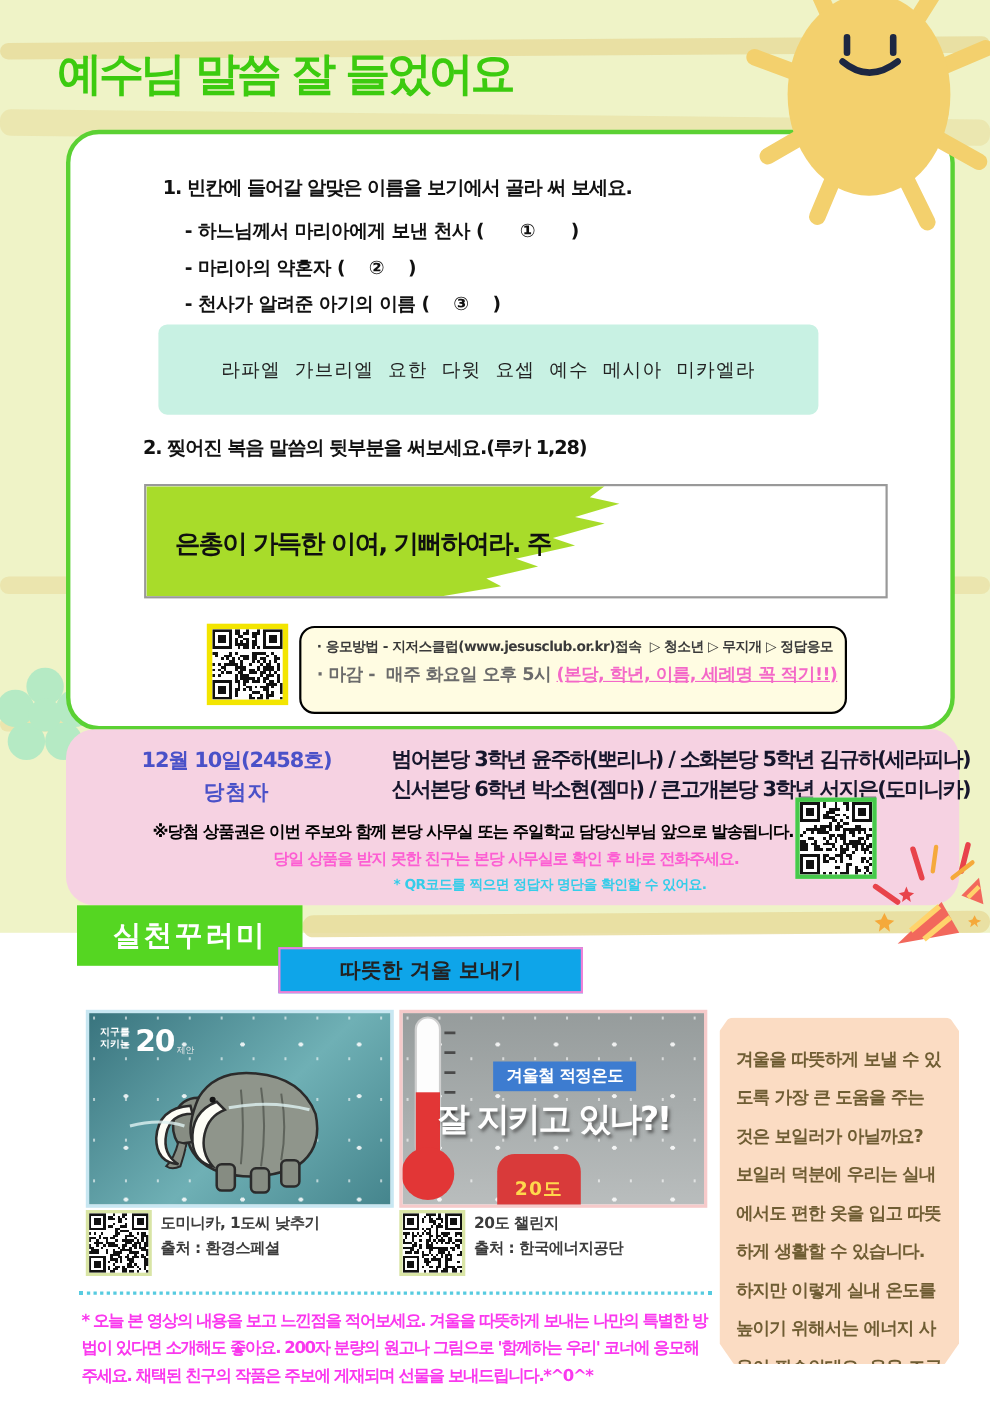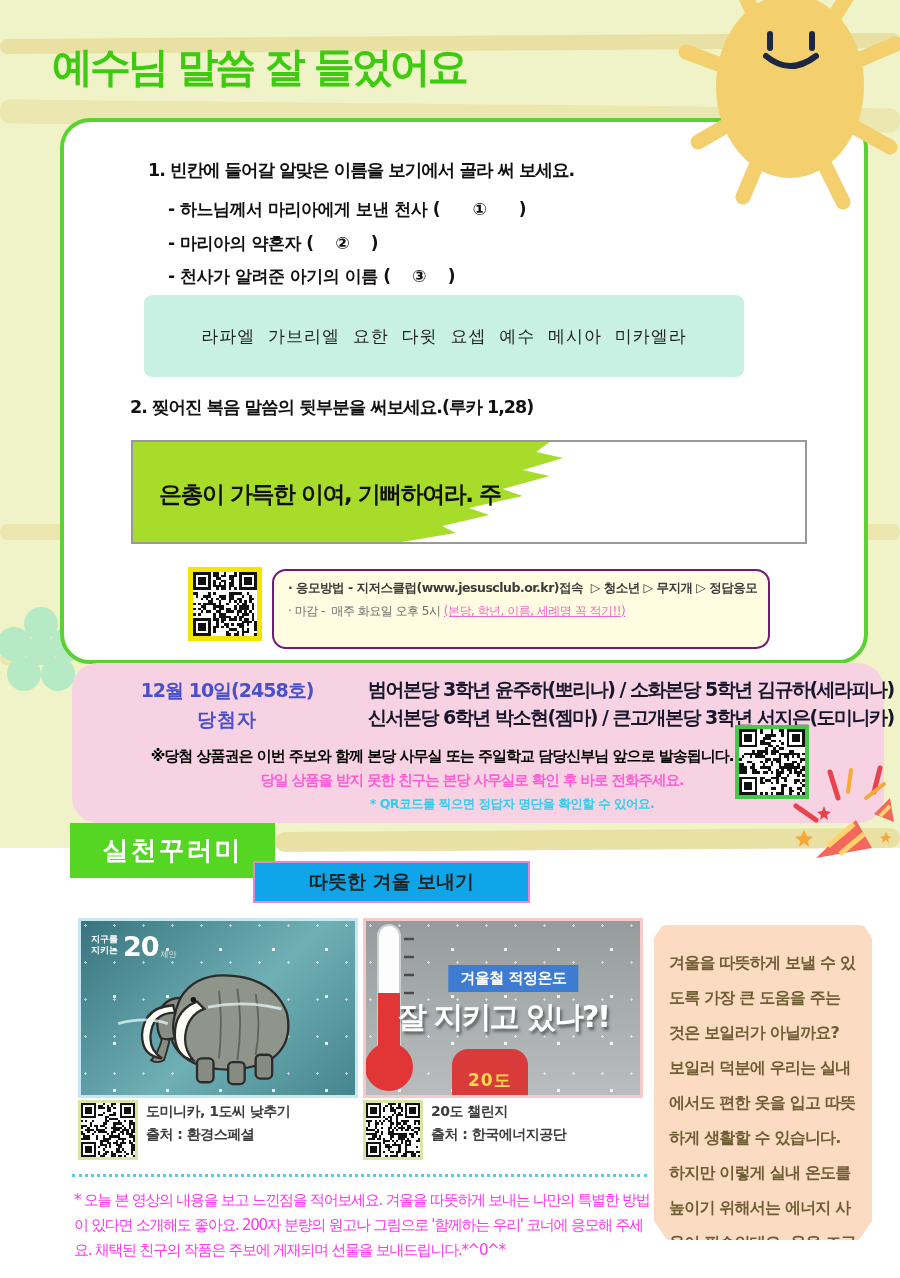--- a/index.html
+++ b/index.html
@@ -25,27 +25,27 @@
   .torn-green{position:absolute;inset:0;background:#a8dc2a;
       clip-path:polygon(0 0,62% 0,60% 10%,64% 16%,58% 28%,62% 34%,55% 47%,58% 54%,50% 66%,53% 73%,46% 84%,48% 91%,40% 100%,0 100%);
       filter:drop-shadow(5px 2px 4px rgba(0,0,0,.35));}
   .torn-text{position:absolute;left:26px;top:37px;z-index:2;font-size:23px;font-weight:bold;
              color:#101010;letter-spacing:-1.5px;white-space:pre;}
   
   .qr{background:#fff;overflow:hidden;line-height:0;}
   .qr svg{display:block;}
   .qr-entry{position:absolute;left:188px;top:567px;width:64px;height:64px;border:5px solid #f3e500;z-index:3;}
   .infobox{position:absolute;left:272px;top:569px;width:466px;height:58px;background:#fffce2;
-           border:2px solid #701a75;border-radius:14px;z-index:3;padding:9px 14px;box-sizing:content-box;}
+           border:2px solid #000000;border-radius:14px;z-index:3;padding:9px 14px;box-sizing:content-box;}
   .info-l1{font-size:12.5px;color:#3a3a3a;font-weight:bold;letter-spacing:-0.5px;white-space:pre;}
-  .info-l2{font-size:12px;color:#6b6b6b;font-weight:normal;letter-spacing:-0.5px;margin-top:6px;white-space:pre;}
+  .info-l2{font-size:16px;color:#6b6b6b;font-weight:bold;letter-spacing:-0.5px;margin-top:6px;white-space:pre;}
   .info-l2 .hl{color:#f468c8;text-decoration:underline;}
   
   .winners{position:absolute;left:60px;top:663px;width:812px;height:160px;background:#f6d2e2;
-           border-radius:26px;z-index:2;margin-left:12px;}
+           border-radius:26px;z-index:2;}
   .w-issue{position:absolute;left:30px;top:15px;width:250px;text-align:center;color:#4a51c8;
            font-size:19px;font-weight:bold;letter-spacing:-1px;}
   .w-label{position:absolute;left:30px;top:44px;width:250px;text-align:center;color:#4a51c8;
            font-size:19px;font-weight:bold;letter-spacing:1px;}
   .w-line{position:absolute;left:296px;width:520px;font-size:19px;font-weight:bold;color:#16162c;
           letter-spacing:-1.5px;white-space:nowrap;}
   .w-n1{position:absolute;left:70px;top:84px;width:600px;text-align:center;color:#000000;
         font-size:15px;font-weight:bold;letter-spacing:-1px;}
   .w-n2{position:absolute;left:120px;top:108px;width:560px;text-align:center;color:#fd5ed3;
         font-size:14.5px;font-weight:bold;letter-spacing:-1px;}
@@ -74,21 +74,21 @@
              color:#fff;font-size:15px;font-weight:bold;padding:4px 12px;letter-spacing:-0.5px;z-index:2;}
   .ov2-head{position:absolute;left:0;top:76px;width:100%;text-align:center;color:#fff;font-size:30px;
             font-weight:bold;letter-spacing:-2px;text-shadow:2px 3px 3px rgba(70,70,70,.75);z-index:2;}
   .ov2-bubble{position:absolute;left:86px;top:128px;background:#d93a3a;color:#ffd84d;font-size:17px;
               font-weight:bold;padding:20px 16px;border-radius:16px;letter-spacing:1px;z-index:2;}
   .qr-small{position:absolute;top:1100px;width:54px;height:54px;border:3px solid #d9e5a5;z-index:2;}
   .cap{position:absolute;top:1103px;font-size:14px;color:#3c3c3c;font-weight:bold;letter-spacing:-0.5px;z-index:2;}
   .cap div{margin-bottom:5px;}
   .dotline{position:absolute;left:72px;top:1174px;width:575px;border-top:3px dotted #57cbe0;z-index:2;}
   .footnote{position:absolute;left:74px;top:1188px;width:578px;color:#fa38ee;font-size:15px;
-            font-weight:normal;letter-spacing:-1.3px;line-height:25px;z-index:2;}
+            font-weight:bold;letter-spacing:-1.3px;line-height:25px;z-index:2;}
   .sidebar{position:absolute;left:654px;top:925px;width:218px;height:315px;background:#fbdcc3;
            border-radius:14px;z-index:2;
            clip-path:polygon(0 4%,4% 0,96% 0,100% 4%,100% 94%,94% 100%,6% 100%,0 94%);}
   .sidebar-inner{padding:20px 15px;font-size:16px;color:#6f5d33;line-height:35px;
                  letter-spacing:-0.8px;font-weight:bold;}
   .decor{z-index:3;}
 </style>
 </head>
 <body>
 

